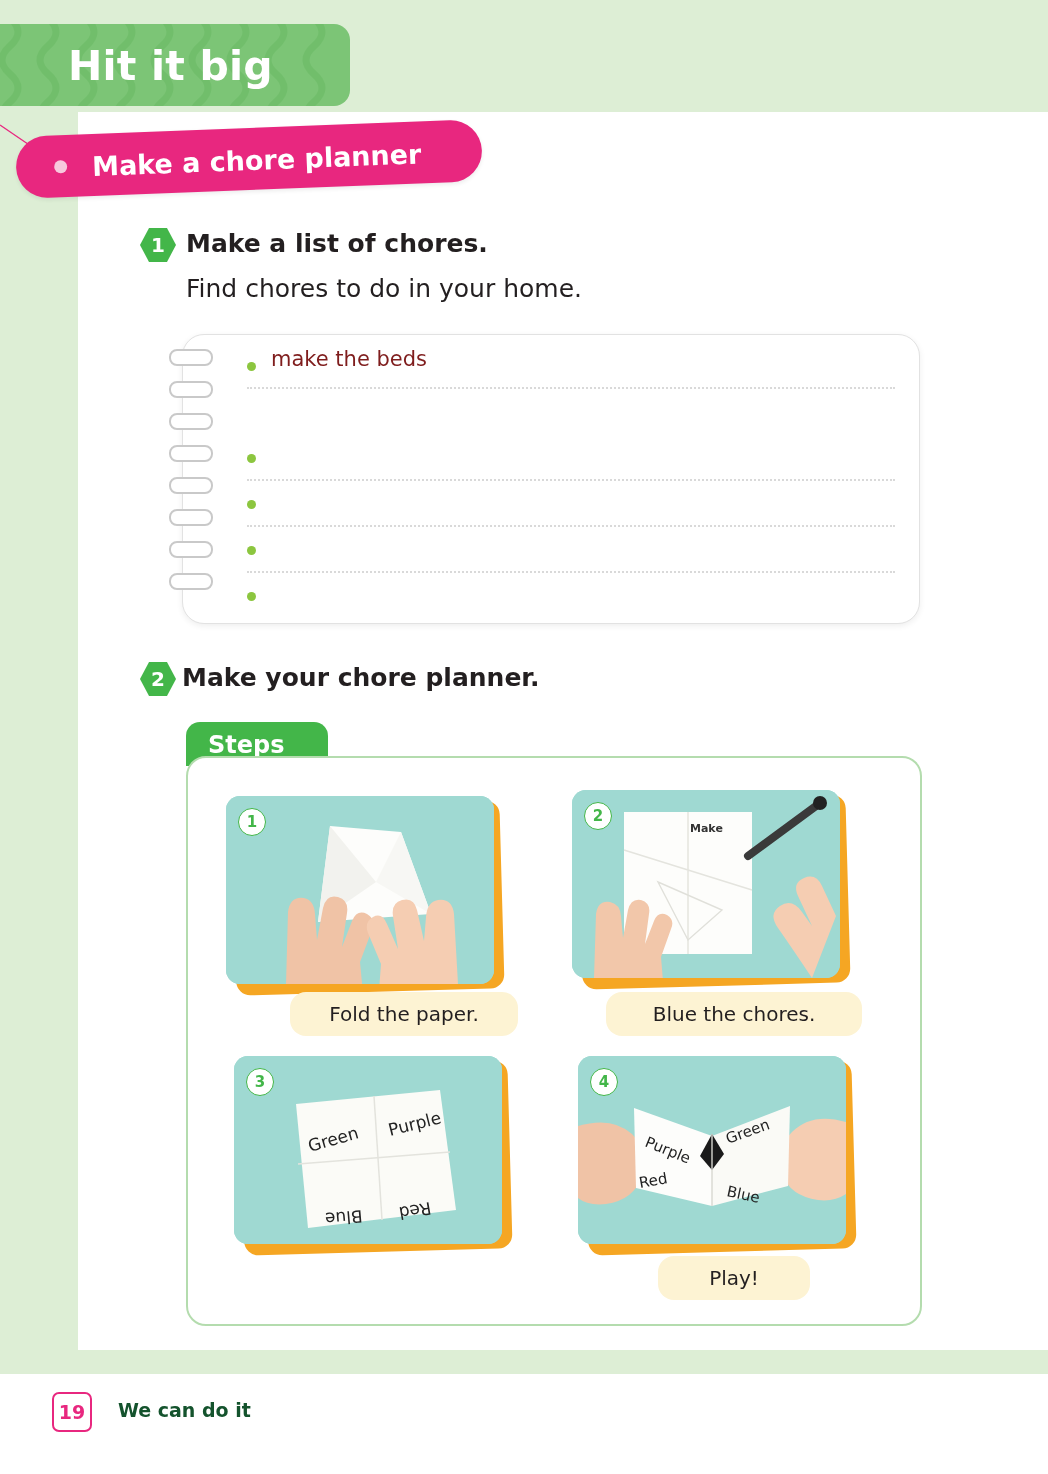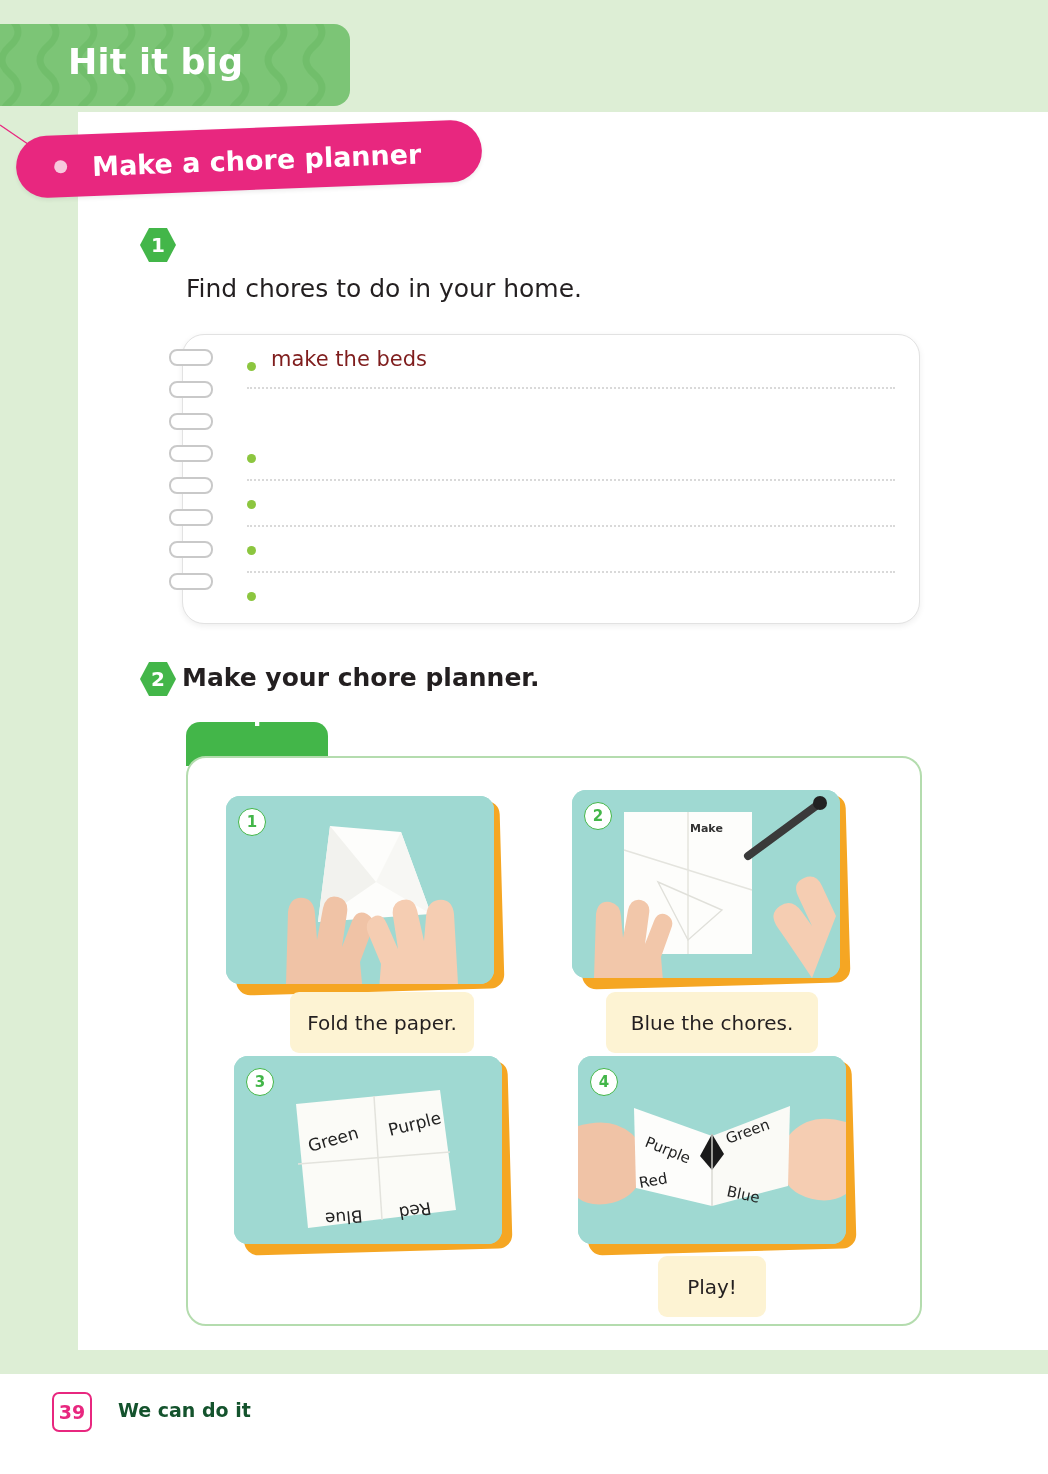--- a/index.html
+++ b/index.html
@@ -51,21 +51,21 @@
   }
   .banner-pattern {
     position: absolute;
     inset: 0;
     opacity: 0.35;
   }
   .banner-title {
     position: absolute;
     left: 68px;
     top: 42px;
-    font-size: 35px;
+    font-size: 41px;
     font-weight: bold;
     color: #ffffff;
     letter-spacing: 0.2px;
     z-index: 3;
     font-family: "DejaVu Sans", sans-serif;
   }
 
   
   .pink-tab {
     position: absolute;
@@ -240,28 +240,28 @@
     font-size: 15px;
     font-weight: bold;
     display: flex;
     align-items: center;
     justify-content: center;
     z-index: 5;
   }
   .caption {
     position: absolute;
     background: #fdf3d3;
-    border-radius: 9px;
-    height: 61px;
+    border-radius: 16px;
+    height: 44px;
     display: flex;
     align-items: center;
     justify-content: center;
     font-size: 20px;
     color: #231f20;
-    padding: 0 6px;
+    padding: 0 28px;
     white-space: nowrap;
   }
 
   
   .footer-num {
     position: absolute;
     left: 52px;
     top: 1392px;
     width: 36px;
     height: 36px;
@@ -313,20 +313,21 @@
   <svg class="tab-leader" width="60" height="48" viewBox="0 0 60 48">
     <path d="M0 0 L44 30" stroke="#e8277f" stroke-width="2" fill="none"></path>
   </svg>
 
   <div class="pink-tab">
     <div class="pink-dot"></div>
     <div class="pink-tab-label">Make a chore planner</div>
   </div>
 
   <div class="hexnum" style="left:140px; top:227px;">1</div>
+  <div class="step-head" style="left:186px; top:229px;">Make a list of chores.</div>
   <div class="step-sub" style="left:186px; top:274px;">Find chores to do in your home.</div>
 
   <div class="notepad">
     <div class="spiral" style="top:14px;"></div>
     <div class="spiral" style="top:46px;"></div>
     <div class="spiral" style="top:78px;"></div>
     <div class="spiral" style="top:110px;"></div>
     <div class="spiral" style="top:142px;"></div>
     <div class="spiral" style="top:174px;"></div>
     <div class="spiral" style="top:206px;"></div>
@@ -355,21 +356,21 @@
     <div class="note-row" style="top:240px;">
       <div class="note-bullet"></div>
       <div class="note-text"></div>
     </div>
   </div>
 
   <div class="hexnum" style="left:140px; top:661px;">2</div>
   <div class="step-head" style="left:182px; top:663px;">Make your chore planner.</div>
 
   <div class="steps-tab"></div>
-  <div class="steps-tab-label" style="position:absolute; left:208px; top:699px;">Steps</div>
+  <div class="steps-tab-label" style="position:absolute; left:208px; top:731px;">Steps</div>
   <div class="steps-box"></div>
 
   <div class="photo-wrap" style="left:226px; top:796px;">
     <div class="photo-back"></div>
     <div class="photo">
       <svg width="268" height="188" viewBox="0 0 268 188">
         <rect width="268" height="188" fill="#9fd9d2"></rect>
 
         <polygon points="104,30 175,36 205,118 92,126" fill="#fdfdfb"></polygon>
         <polygon points="104,30 150,86 92,126" fill="#f2f2ee"></polygon>
@@ -439,16 +440,16 @@
         <text x="66" y="90" font-family="DejaVu Sans" font-size="15" fill="#222" transform="rotate(22 66 90)">Purple</text>
         <text x="150" y="88" font-family="DejaVu Sans" font-size="15" fill="#222" transform="rotate(-20 150 88)">Green</text>
         <text x="62" y="132" font-family="DejaVu Sans" font-size="15" fill="#222" transform="rotate(-10 62 132)">Red</text>
         <text x="148" y="140" font-family="DejaVu Sans" font-size="15" fill="#222" transform="rotate(12 148 140)">Blue</text>
       </svg>
     </div>
     <div class="photo-num">4</div>
   </div>
   <div class="caption" style="left:658px; top:1256px; width:96px;">Play!</div>
 
-  <div class="footer-num">39</div>
+  <div class="footer-num">19</div>
   <div class="footer-text">We can do it</div>
 
 </div>
 
 </body></html>

